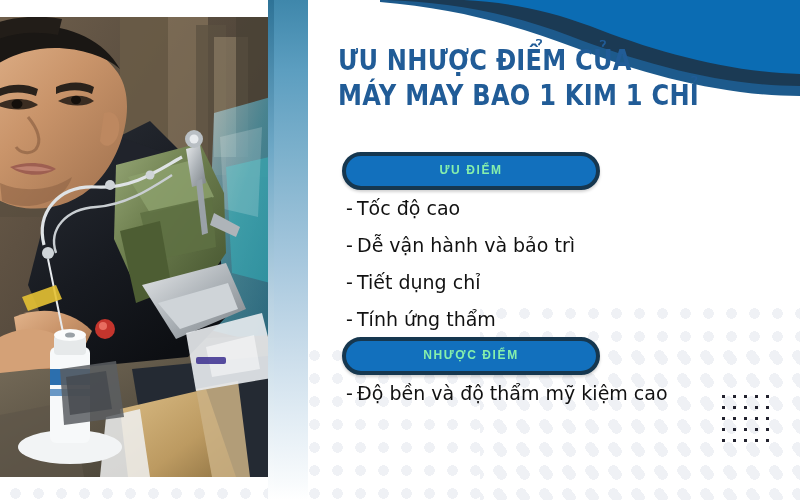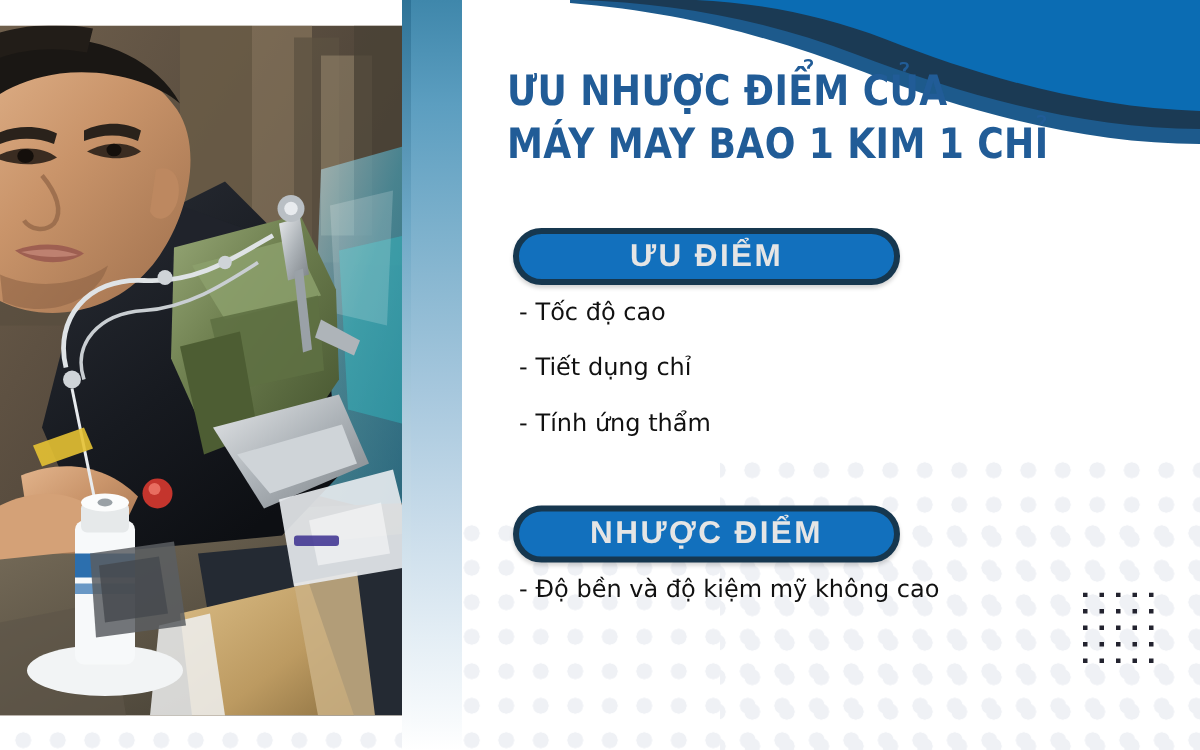--- a/index.html
+++ b/index.html
@@ -128,43 +128,43 @@
   
   .badge {
     position: absolute;
     left: 6px;
     width: 258px;
     height: 38px;
     border-radius: 19px;
     background: #1270bd;
     border: 4px solid #16374f;
     box-sizing: border-box;
-    color: #e5e5e5;
-    font-size: 21px;
+    color: #86efac;
+    font-size: 12px;
     font-weight: bold;
     letter-spacing: 1.6px;
     display: flex;
     align-items: center;
     justify-content: center;
     box-shadow: 0 2px 3px rgba(0,0,0,0.18);
   }
   .badge.pros { top: 152px; }
   .badge.cons { top: 337px; justify-content: center; }
   .badge span { line-height: 1; transform: translateY(-1px); }
 
   
   .list {
     position: absolute;
     left: 10px;
     width: 450px;
   }
   .list.pros { top: 198px; }
   .list.cons { top: 383px; }
   .item {
-    font-size: 16px;
+    font-size: 19px;
     color: #111111;
     line-height: 20px;
     margin-bottom: 17px;
     white-space: nowrap;
     font-family: "DejaVu Sans", sans-serif;
   }
   .item .dash {
     display: inline-block;
     width: 11px;
     color: #111111;
@@ -379,26 +379,27 @@
       <span class="line">ƯU NHƯỢC ĐIỂM CỦA</span>
       <span class="line">MÁY MAY BAO 1 KIM 1 CHỈ</span>
     </div>
 
     <div class="badge pros">
       <span>ƯU ĐIỂM</span>
     </div>
 
     <div class="list pros">
       <div class="item"><span class="dash">-</span><span>Tốc độ cao</span></div>
+      <div class="item"><span class="dash">-</span><span>Dễ vận hành và bảo trì</span></div>
       <div class="item"><span class="dash">-</span><span>Tiết dụng chỉ</span></div>
       <div class="item"><span class="dash">-</span><span>Tính ứng thẩm</span></div>
     </div>
 
     <div class="badge cons">
       <span>NHƯỢC ĐIỂM</span>
     </div>
 
     <div class="list cons">
-      <div class="item"><span class="dash">-</span><span>Độ bền và độ kiệm mỹ không cao</span></div>
+      <div class="item"><span class="dash">-</span><span>Độ bền và độ thẩm mỹ kiệm cao</span></div>
     </div>
 
   </div>
 </div>
 
 </body></html>

